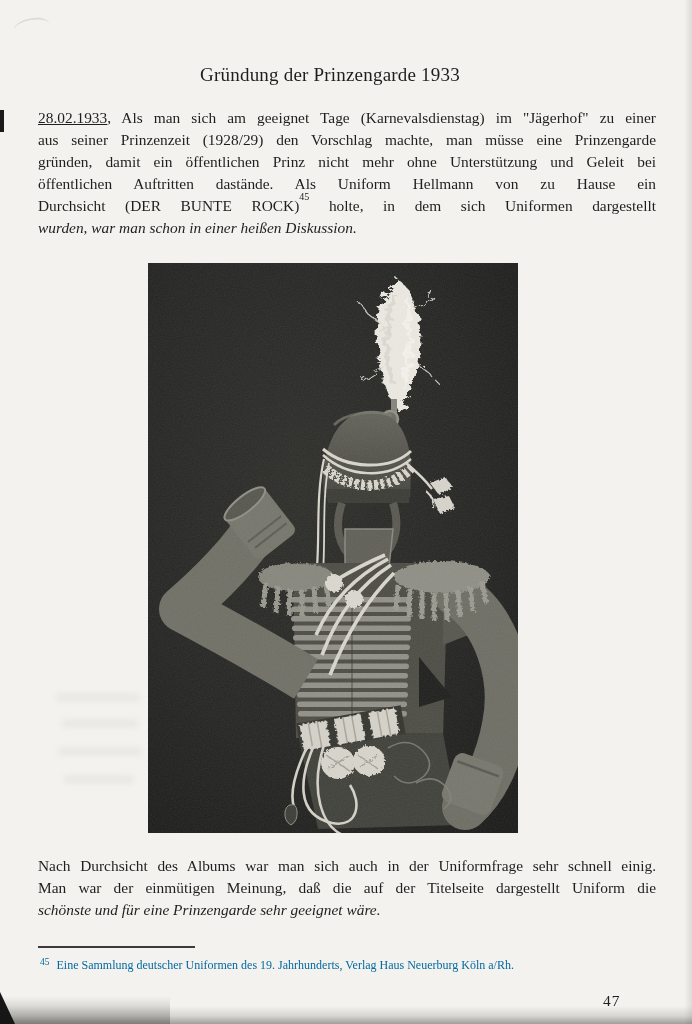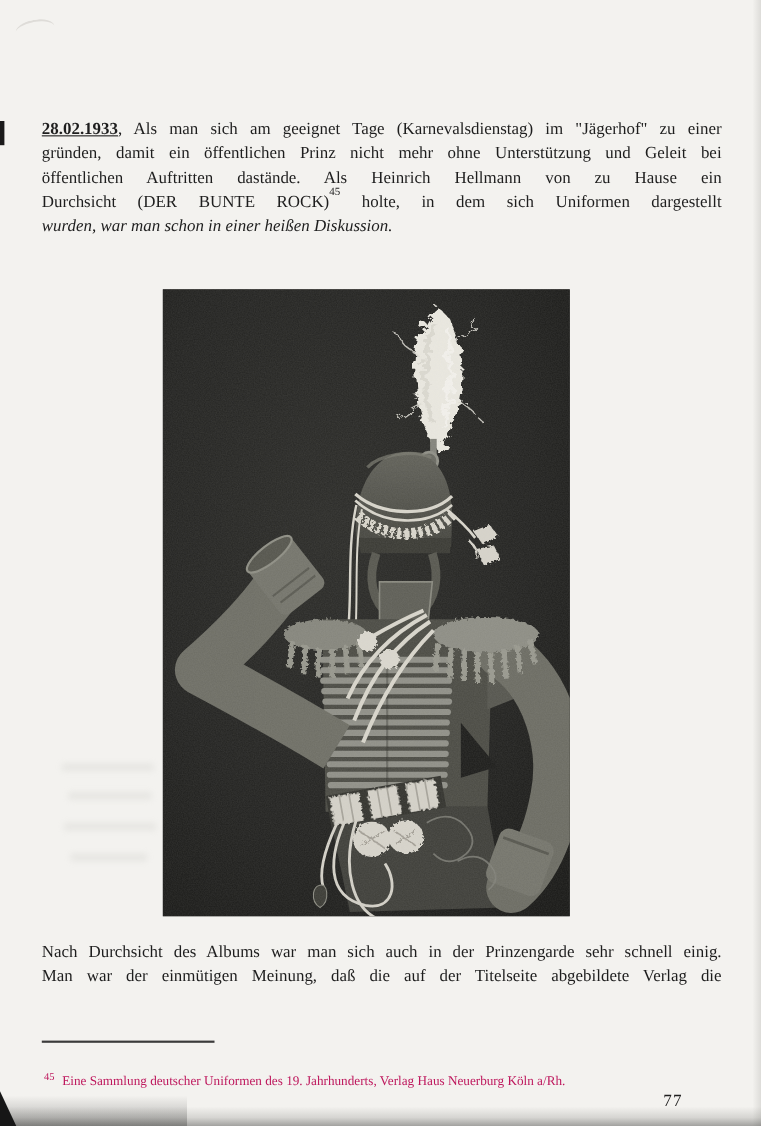--- a/index.html
+++ b/index.html
@@ -11,26 +11,26 @@
   }
   .title{
     position:absolute;top:64px;left:38px;width:584px;
     text-align:center;font-size:19px;letter-spacing:.2px;
   }
   .para{position:absolute;left:38px;width:618px;font-size:15.4px;line-height:22px;}
   .para1{top:107px;}
   .para2{top:855px;}
   .jline{text-align:justify;text-align-last:justify;height:22px;overflow:visible;}
   .jline.last{text-align-last:left;font-style:italic;}
-  .date{font-weight:bold;text-decoration:underline;}
+  .date{font-weight:normal;text-decoration:underline;}
   sup.fn{font-size:10px;line-height:0;position:relative;top:-5px;}
   .photo{position:absolute;left:148px;top:263px;width:370px;height:570px;background:#212120;}
   .photo svg{display:block;width:100%;height:100%;}
   .rule{position:absolute;left:38px;top:946px;width:157px;height:2px;background:var(--ruleColor,#3b3b3b);}
-  .footnote{position:absolute;left:40px;top:958px;width:610px;font-size:12px;color:#be185d;margin-top:17px;}
+  .footnote{position:absolute;left:40px;top:958px;width:610px;font-size:12px;color:#0369a1;}
   .footnote .fnum{font-size:9.5px;position:relative;top:-4px;margin-right:7px;}
   .pageno{position:absolute;left:603px;top:992px;font-size:15.5px;letter-spacing:1px;}
   
   .curl{position:absolute;left:14px;top:18px;width:36px;height:16px;border-top:2px solid #dbd9d5;border-radius:50%;transform:rotate(-10deg);opacity:.85;}
   .edge-mark{position:absolute;left:0;top:110px;width:4px;height:22px;background:#1a1a1a;}
   .ghost{position:absolute;background:#c6c6c1;opacity:.28;filter:blur(3px);border-radius:2px;}
   .g1{left:56px;top:694px;width:84px;height:7px;}
   .g2{left:62px;top:720px;width:76px;height:7px;}
   .g3{left:58px;top:748px;width:84px;height:7px;}
   .g4{left:64px;top:776px;width:70px;height:7px;}
@@ -44,25 +44,27 @@
     background:linear-gradient(270deg,rgba(118,118,113,.18),rgba(118,118,113,0));}
 </style>
 </head>
 <body>
 
 <div class="page">
 
   <div class="curl"></div>
   <div class="edge-mark"></div>
 
+  <div class="title">Gründung der Prinzengarde 1933</div>
 
   <div class="para para1">
     <div class="jline"><span class="date">28.02.1933</span><span>, Als man sich am geeignet Tage (Karnevalsdienstag) im "Jägerhof" zu einer</span></div>
+    <div class="jline">aus seiner Prinzenzeit (1928/29) den Vorschlag machte, man müsse eine Prinzengarde</div>
     <div class="jline">gründen, damit ein öffentlichen Prinz nicht mehr ohne Unterstützung und Geleit bei</div>
-    <div class="jline">öffentlichen Auftritten dastände. Als Heinrich Hellmann von zu Hause ein</div>
+    <div class="jline">öffentlichen Auftritten dastände. Als Uniform Hellmann von zu Hause ein</div>
     <div class="jline"><span>Durchsicht (DER BUNTE ROCK)</span><sup class="fn">45</sup> <span>holte, in dem sich Uniformen dargestellt</span></div>
     <div class="jline last">wurden, war man schon in einer heißen Diskussion.</div>
   </div>
 
   <div class="ghost g1"></div>
   <div class="ghost g2"></div>
   <div class="ghost g3"></div>
   <div class="ghost g4"></div>
 
   <div class="photo" role="img" aria-label="Schwarzweißfoto einer historischen Gardeuniform mit Tschako, weißem Federbusch, Schnüren und Epauletten">
@@ -228,29 +230,30 @@
           <path d="M178,492 l24,16 M180,506 l22,-14 M210,492 l20,14 M212,504 l18,-12" stroke="#a39f96" stroke-width="1.5" fill="none"></path>
         </g>
         <path d="M142,542 q6,-2 7,6 q1,10 -6,14 q-7,-4 -6,-13 q1,-6 5,-7 Z" fill="#3c3c36" stroke="#8a8a80" stroke-width="1"></path>
       </g>
 
       <rect width="370" height="570" filter="url(#grain)" opacity="0.75"></rect>
     </svg>
   </div>
 
   <div class="para para2">
-    <div class="jline">Nach Durchsicht des Albums war man sich auch in der Prinzengarde sehr schnell einig.</div>
-    <div class="jline">Man war der einmütigen Meinung, daß die auf der Titelseite abgebildete Verlag die</div>
+    <div class="jline">Nach Durchsicht des Albums war man sich auch in der Uniformfrage sehr schnell einig.</div>
+    <div class="jline">Man war der einmütigen Meinung, daß die auf der Titelseite dargestellt Uniform die</div>
+    <div class="jline last">schönste und für eine Prinzengarde sehr geeignet wäre.</div>
   </div>
 
   <div class="rule"></div>
   <div class="footnote">
     <span class="fnum">45</span><span>Eine Sammlung deutscher Uniformen des 19. Jahrhunderts, Verlag Haus Neuerburg Köln a/Rh.</span>
   </div>
 
-  <div class="pageno">77</div>
+  <div class="pageno">47</div>
 
   <div class="scan-right"></div>
   <div class="scan-bottom"></div>
   <div class="scan-bottom-left"></div>
   <div class="corner-wedge"></div>
 
 </div>
 
 </body></html>

